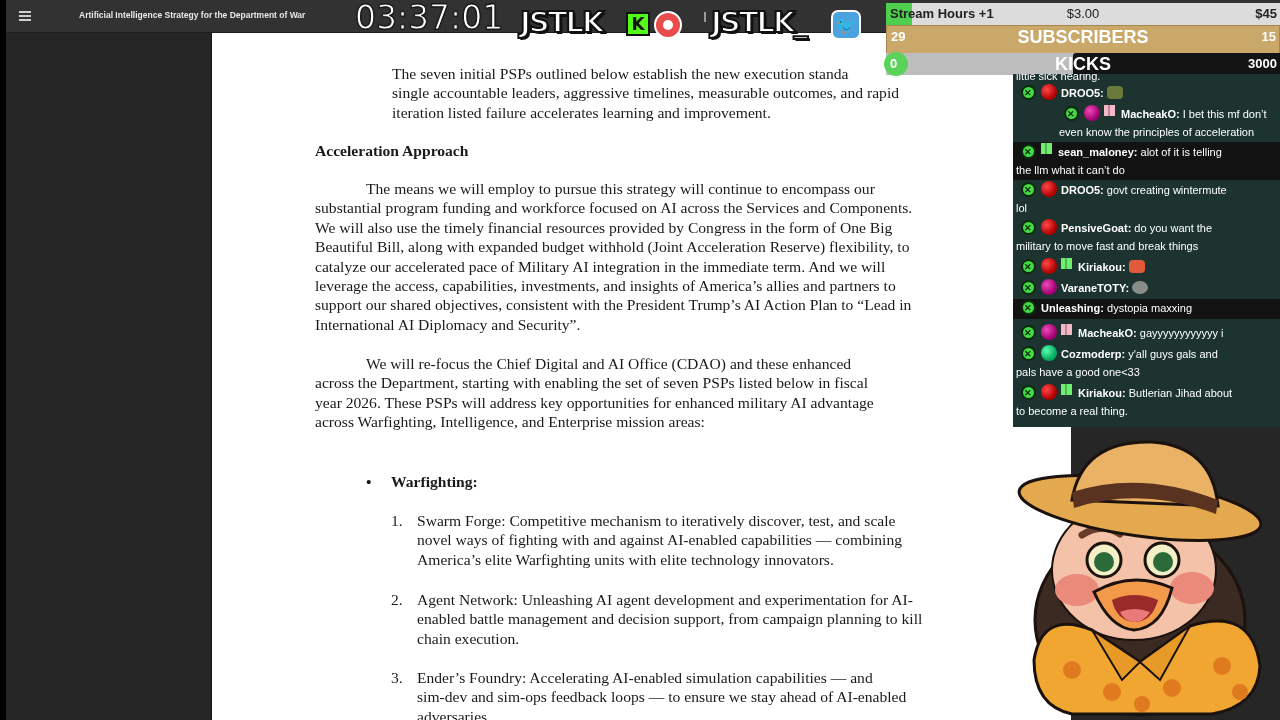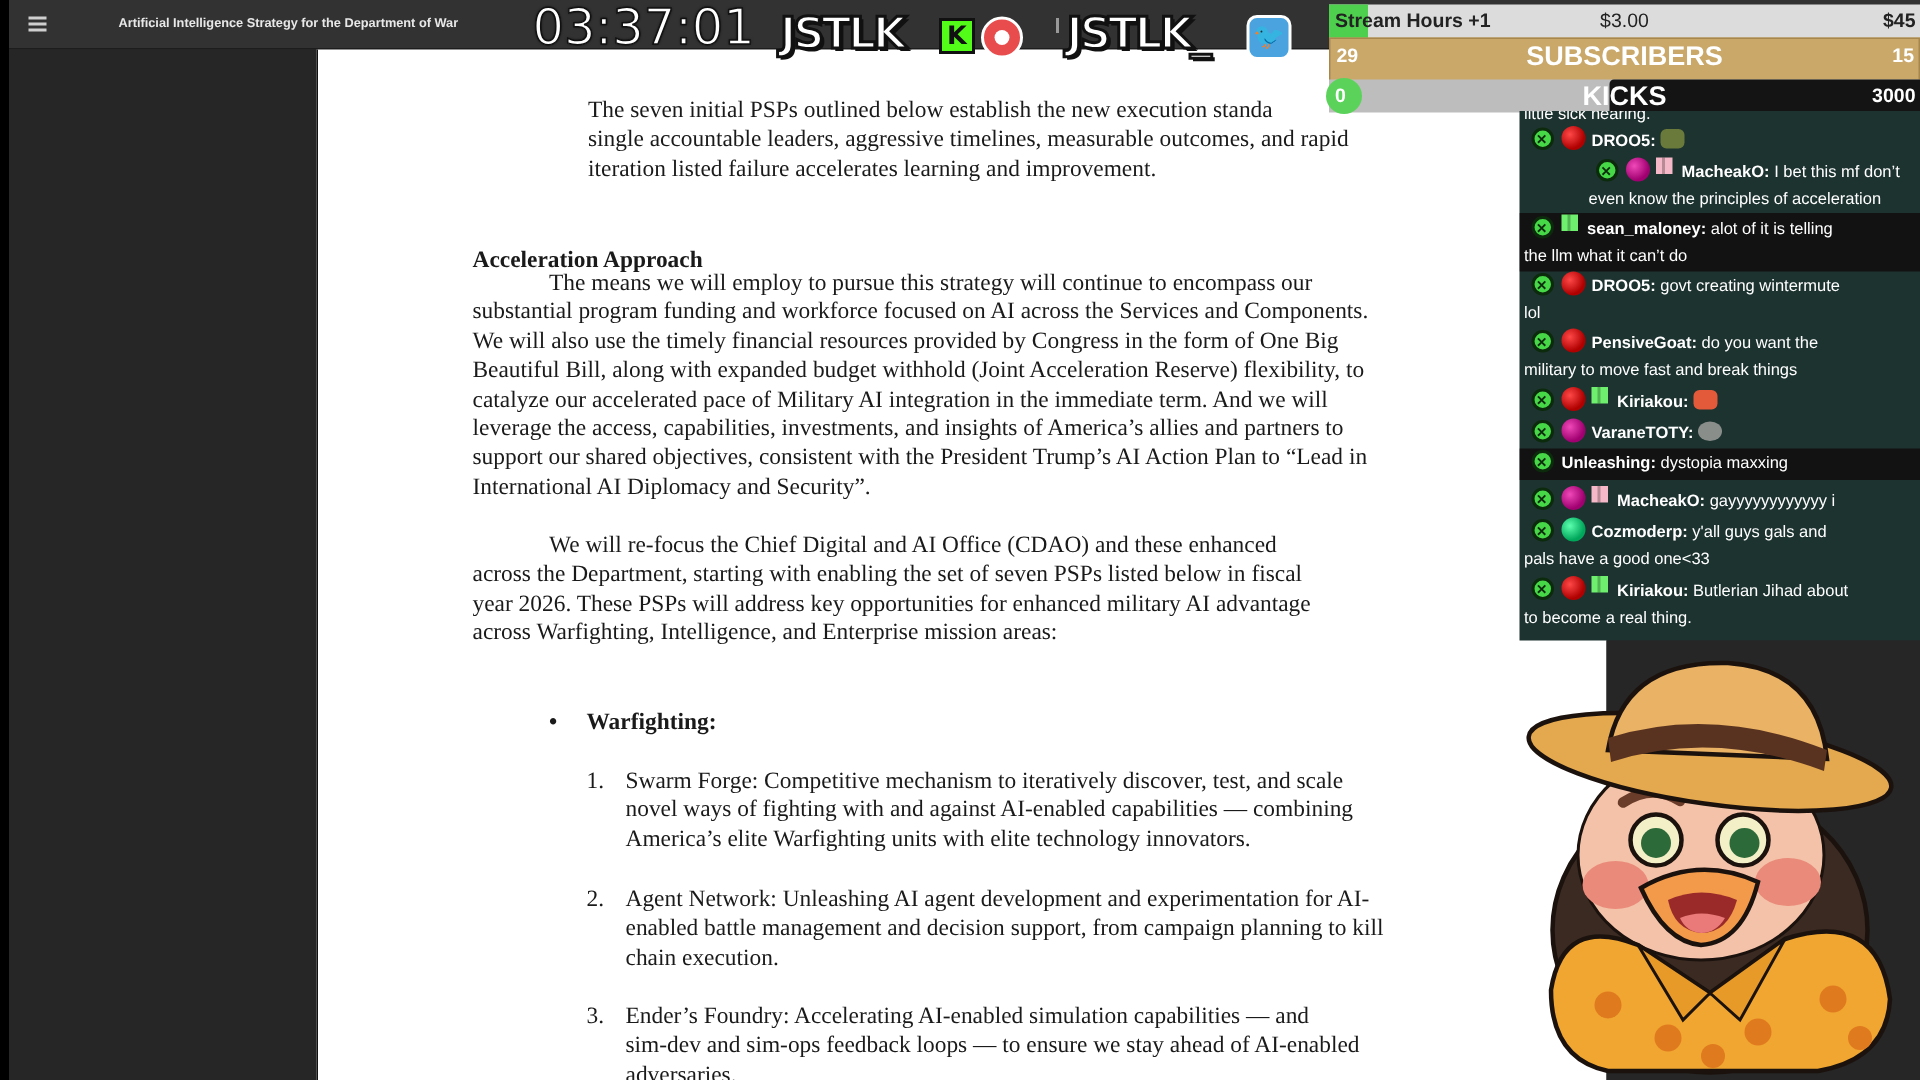--- a/index.html
+++ b/index.html
@@ -11,21 +11,21 @@
   .topbar { position: absolute; left: 6px; top: 0; width: 1274px; height: 33px; background: #323232; border-bottom: 1px solid #1d1d1d; }
   .hamburger { position: absolute; left: 13px; top: 11px; width: 12px; height: 10px; cursor: pointer; }
   .hamburger span { display: block; height: 2px; background: #cfcfcf; margin-bottom: 2px; }
   .doc-title { position: absolute; left: 37px; top: 10px; color: #e8e8e8; font-size: 8.5px; font-weight: bold; font-family: "Liberation Sans", sans-serif; white-space: nowrap; margin-left: 36px; }
   .sidepane { position: absolute; left: 6px; top: 33px; width: 205px; height: 687px; background: #262626; }
 
   
   .page { position: absolute; left: 211px; top: 33px; width: 860px; height: 700px; background: #fff; border-left: 1px solid #111; overflow: hidden; font-family: "Liberation Serif", serif; color: #1a1a1a; font-size: 15.6px; line-height: 19.4px; }
   .page p, .page div.txt { position: absolute; white-space: nowrap; }
   .p-intro { left: 180px; top: 31px; }
-  .h-approach { left: 103px; top: 108px; font-weight: bold; margin-top: 23px; }
+  .h-approach { left: 103px; top: 108px; font-weight: bold; }
   .p1 { left: 103px; top: 146px; }
   .p2 { left: 103px; top: 321px; }
   .indent { display: inline-block; width: 51px; }
   .bullet-row { left: 154px; top: 439px; font-weight: bold; }
   .bullet-dot { display: inline-block; width: 25px; }
   .num-item { position: absolute; left: 179px; white-space: nowrap; }
   .num-item .n { position: absolute; left: 0; top: 0; width: 26px; }
   .num-item .body { position: absolute; left: 26px; top: 0; }
   .it1 { top: 478px; } .it2 { top: 557px; } .it3 { top: 635px; }
 

